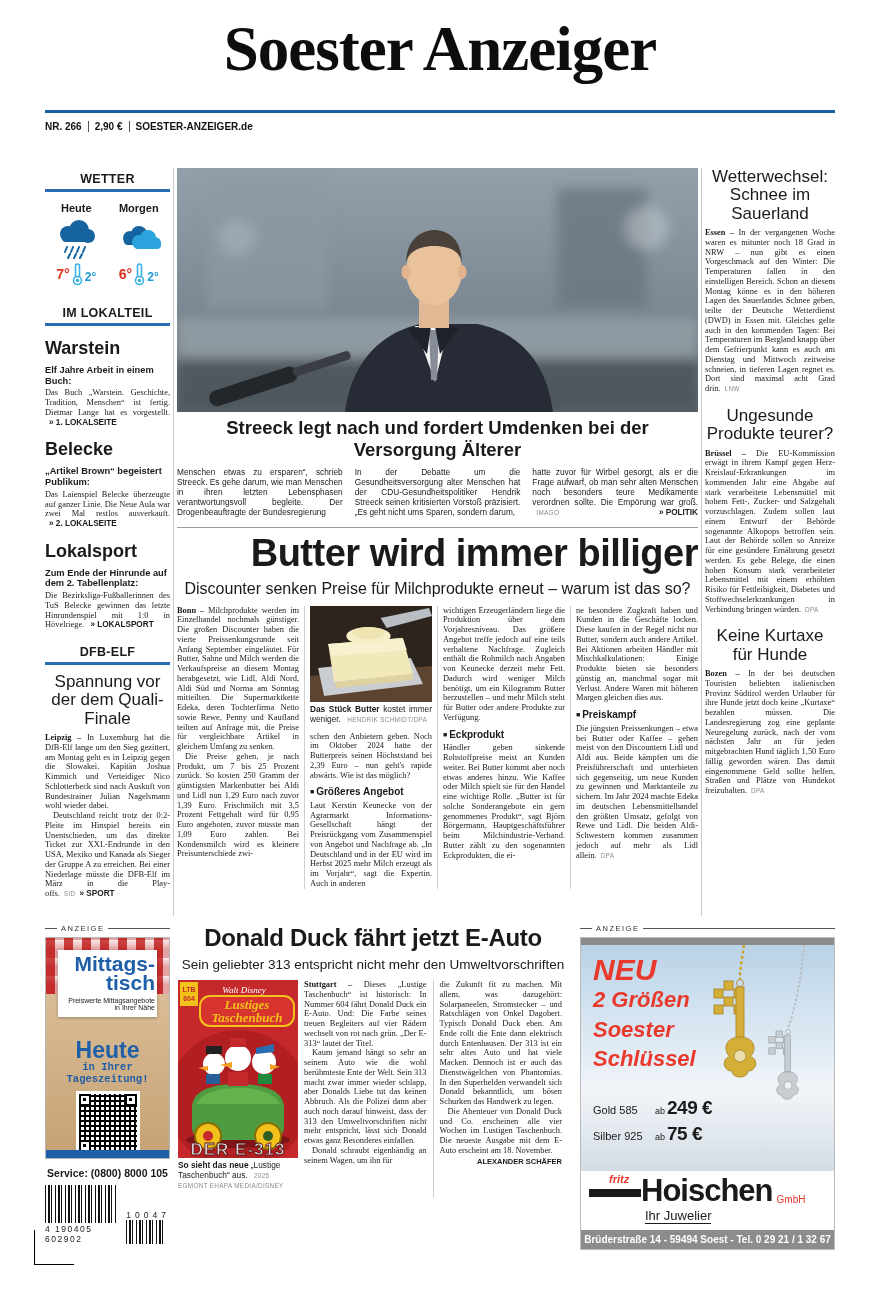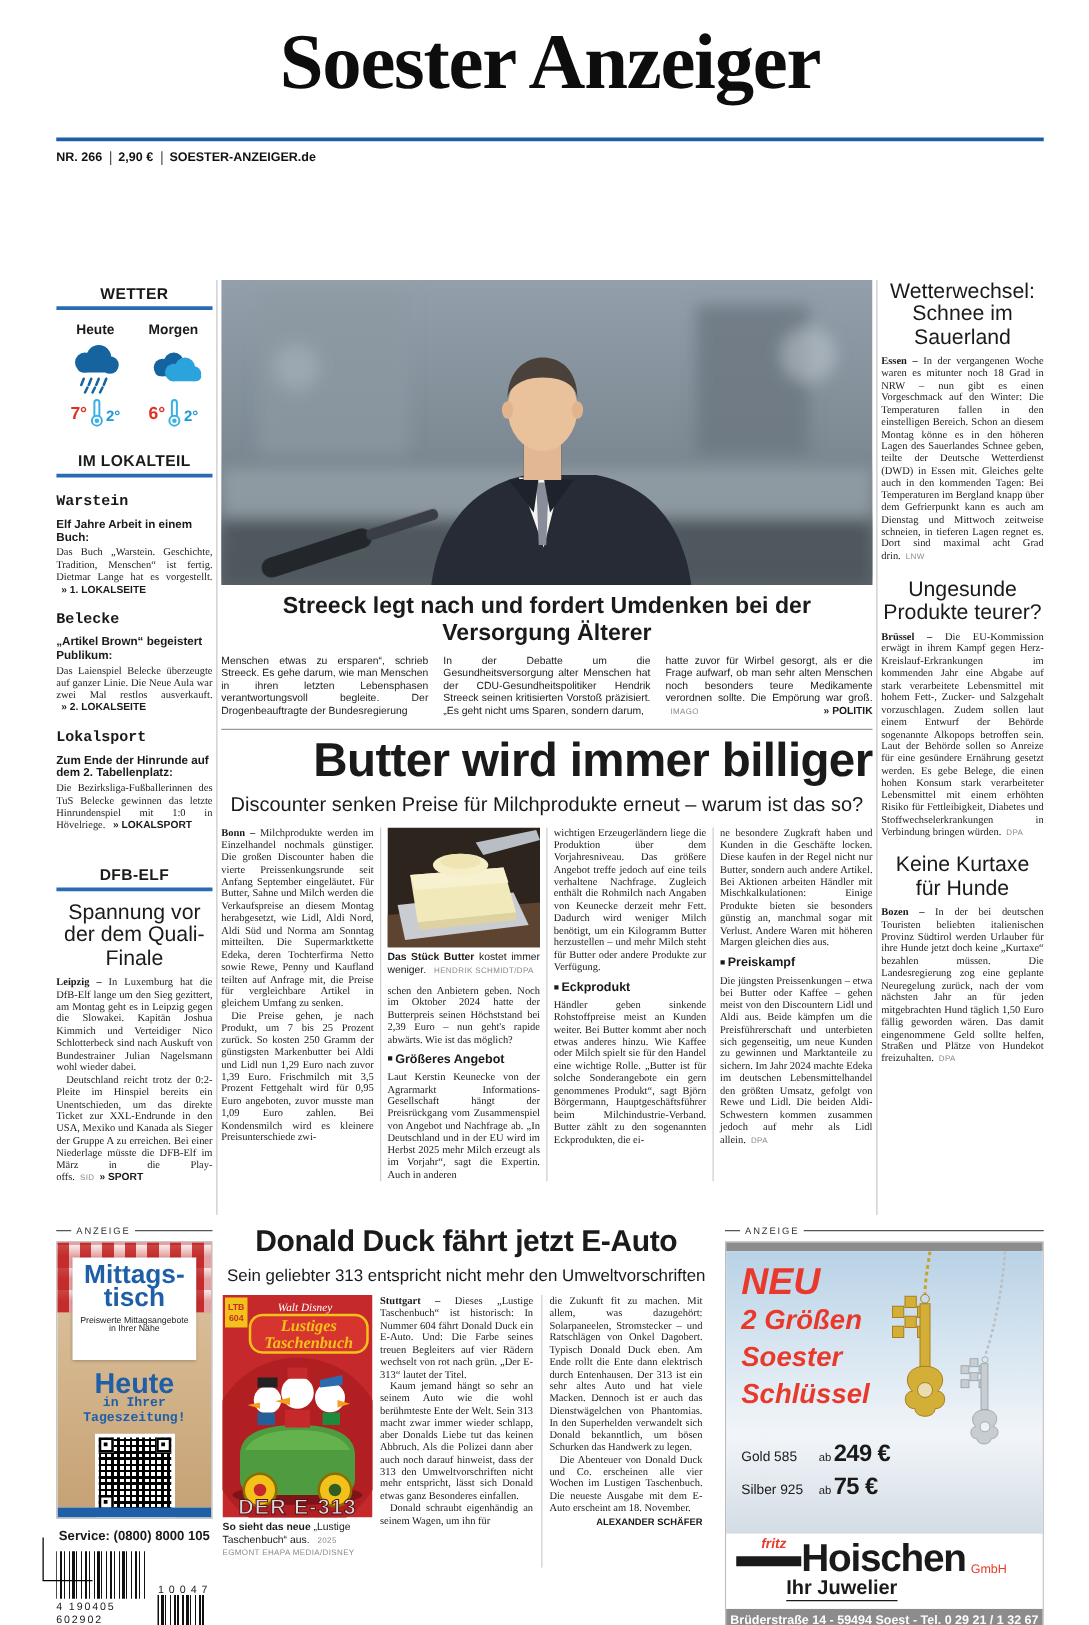--- a/index.html
+++ b/index.html
@@ -1,21 +1,21 @@
 <!DOCTYPE html>
 <html lang="de"><head>
 <meta charset="utf-8">
 <style>
   * { margin:0; padding:0; box-sizing:border-box; }
   html,body { width:871px; height:1300px; background:#fff; }
   body { font-family:"Liberation Serif", serif; color:#1a1a1a; position:relative; overflow:hidden; }
   .page { width:871px; height:1300px; padding:0 36px 0 45px; position:relative; }
 
   
-  .masthead { height:224px; position:relative; }
+  .masthead { height:168px; position:relative; }
   .mast-title { text-align:center; font-family:"Liberation Serif", serif; font-weight:bold;
                 font-size:63px; letter-spacing:-1px; padding-top:16px; line-height:1.05; color:#0d0d0d; }
   .mast-bottom { display:flex; align-items:flex-start; margin-top:22px; }
   .mast-side { flex:1; }
   .mast-rule { height:3px; background:#1e5ea6; margin-top:6px; }
   .mast-issue { font-family:"Liberation Sans", sans-serif; font-weight:bold; font-size:10px;
                 margin-top:8px; color:#111; display:flex; align-items:center; gap:6px; }
   .mast-issue .divider { display:inline-block; width:1px; height:11px; background:#555; }
   .mast-center { width:250px; text-align:center; }
   .mast-edition { font-family:"Liberation Sans", sans-serif; font-weight:bold; font-size:11.5px; letter-spacing:.5px; }
@@ -36,29 +36,29 @@
   .weather { margin-top:4px; }
   .weather-cols { display:flex; justify-content:space-around; margin-top:10px; }
   .weather-day { text-align:center; width:55px; }
   .weather-label { font-family:"Liberation Sans", sans-serif; font-weight:bold; font-size:11px; }
   .weather-icon { margin-top:6px; height:40px; }
   .temps { display:flex; align-items:center; justify-content:center; gap:2px; margin-top:2px; }
   .temp-hi { color:#e0301e; font-family:"Liberation Sans", sans-serif; font-weight:bold; font-size:14px; }
   .temp-lo { color:#1d9ad6; font-family:"Liberation Sans", sans-serif; font-weight:bold; font-size:12px; margin-top:6px; }
 
   .teaser { margin-top:12px; }
-  .town-head { font-family:Liberation Mono, monospace; font-weight:bold; font-size:12px; margin-bottom:6px; }
+  .town-head { font-family:Liberation Sans, sans-serif; font-weight:bold; font-size:18px; margin-bottom:6px; }
   .lead { font-family:"Liberation Sans", sans-serif; font-weight:bold; font-size:9.3px; line-height:1.15; margin-bottom:2px; }
   .body { font-size:8.4px; line-height:1.16; text-align:justify; }
   .body p + p { text-indent:8px; }
   .ref { font-family:"Liberation Sans", sans-serif; font-weight:bold; font-size:8.2px; white-space:nowrap; margin-left:4px; }
   .credit { font-family:"Liberation Sans", sans-serif; font-size:6.4px; color:#8a8a8a; letter-spacing:.3px; margin-left:4px; text-transform:uppercase; }
   .dateline { font-weight:bold; }
 
-  .dfb { margin-top:28px; }
+  .dfb { margin-top:15px; }
   .side-head { font-family:"Liberation Sans", sans-serif; font-weight:normal; font-size:17px; line-height:1.08;
                text-align:center; margin:8px 0 5px; }
 
   
   .main-photo { width:100%; height:244px; display:block; }
   .streeck { margin-top:5px; }
   .h-m { font-family:"Liberation Sans", sans-serif; font-weight:bold; font-size:18.5px; text-align:center; margin-bottom:7px; }
   .caption-cols { display:flex; gap:12px; }
   .caption-cols .ccol { flex:1; font-family:"Liberation Sans", sans-serif; font-size:8.3px; line-height:1.2; text-align:justify; }
   .center-rule { height:1px; background:#9a9a9a; margin:9px 0 6px; }
@@ -91,22 +91,22 @@
   .anzeige::before { content:""; width:12px; height:1px; background:#555; margin-right:4px; }
   .anzeige::after { content:""; flex:1; height:1px; background:#555; margin-left:4px; }
 
   
   .ad-mittag { border:1px solid #b5b5b5; height:222px; position:relative; overflow:hidden; }
   .gingham { height:56px;
      background:
        repeating-linear-gradient(90deg, rgba(196,44,44,.85) 0 9px, rgba(255,255,255,.55) 9px 18px),
        repeating-linear-gradient(0deg, rgba(196,44,44,.85) 0 9px, rgba(255,255,255,.75) 18px 18px),
        #d95050; }
-  .mittag-card { position:absolute; left:12px; top:12px; right:12px; background:#fff; text-align:center;
-                 padding:4px 2px 21px; box-shadow:0 1px 3px rgba(0,0,0,.3); }
+  .mittag-card { position:absolute; left:12px; top:12px; right:12px; background:#fff; text-align:right;
+                 padding:4px 2px 6px; box-shadow:0 1px 3px rgba(0,0,0,.3); }
   .mittag-title { color:#1e5fa8; font-family:"Liberation Sans", sans-serif; font-weight:bold;
                   font-size:21px; line-height:.92; }
   .mittag-sub { font-family:"Liberation Sans", sans-serif; font-size:7px; margin-top:4px; color:#222; }
   .wood { position:absolute; top:56px; bottom:8px; left:0; right:0;
           background:linear-gradient(180deg,#d9bd97 0%, #cfae83 55%, #c6a276 100%); text-align:center; }
   .heute { color:#1e5fa8; font-family:"Liberation Sans", sans-serif; font-weight:bold; font-size:23px; margin-top:46px; line-height:.9; }
   .heute2 { color:#1e5fa8; font-family:Liberation Mono, monospace; font-weight:bold; font-size:10.5px; }
   .qr-wrap { width:64px; margin:6px auto 0; background:#fff; padding:3px 3px 2px; }
   .qr { width:58px; height:58px; position:relative;
         background:
@@ -151,21 +151,21 @@
   .metal { font-size:11px; width:62px; }
   .ab { font-size:9px; margin-right:2px; }
   .price { font-weight:bold; font-size:19px; letter-spacing:-.5px; }
   .keys { position:absolute; right:0; top:0; }
   .jewel-logo { position:relative; padding:4px 8px 6px; background:#fff; }
   .fritz { color:#e8392c; font-family:"Liberation Sans", sans-serif; font-weight:bold; font-style:italic; font-size:11px; position:absolute; left:28px; top:2px; }
   .brand-row { display:flex; align-items:flex-end; }
   .brand-bar { width:52px; height:8px; background:#1a1a1a; margin-bottom:9px; }
   .brand { font-family:"Liberation Sans", sans-serif; font-weight:bold; font-size:31px; letter-spacing:-1px; color:#1a1a1a; line-height:1; }
   .gmbh { color:#e8392c; font-family:"Liberation Sans", sans-serif; font-weight:normal; font-size:10px; align-self:flex-end; margin-left:4px; margin-bottom:1px; }
-  .juwelier { font-family:"Liberation Sans", sans-serif; font-weight:bold; font-size:16px; border-bottom:1.5px solid #1a1a1a; display:inline-block; margin-left:40px; margin-top:-2px; }
+  .juwelier { font-family:"Liberation Sans", sans-serif; font-weight:normal; font-size:13px; border-bottom:1.5px solid #1a1a1a; display:inline-block; margin-left:56px; margin-top:-2px; }
   .jewel-addr { background:#8c8c8c; color:#fff; font-family:"Liberation Sans", sans-serif; font-weight:bold;
                 font-size:10px; text-align:center; padding:4px 0; }
 
   
   .crop-v { position:absolute; left:34px; bottom:36px; width:1px; height:34px; background:#000; }
   .crop-h { position:absolute; left:34px; bottom:35px; width:40px; height:1px; background:#000; }
 
   .tail { white-space:nowrap; }
 </style>
 </head>

